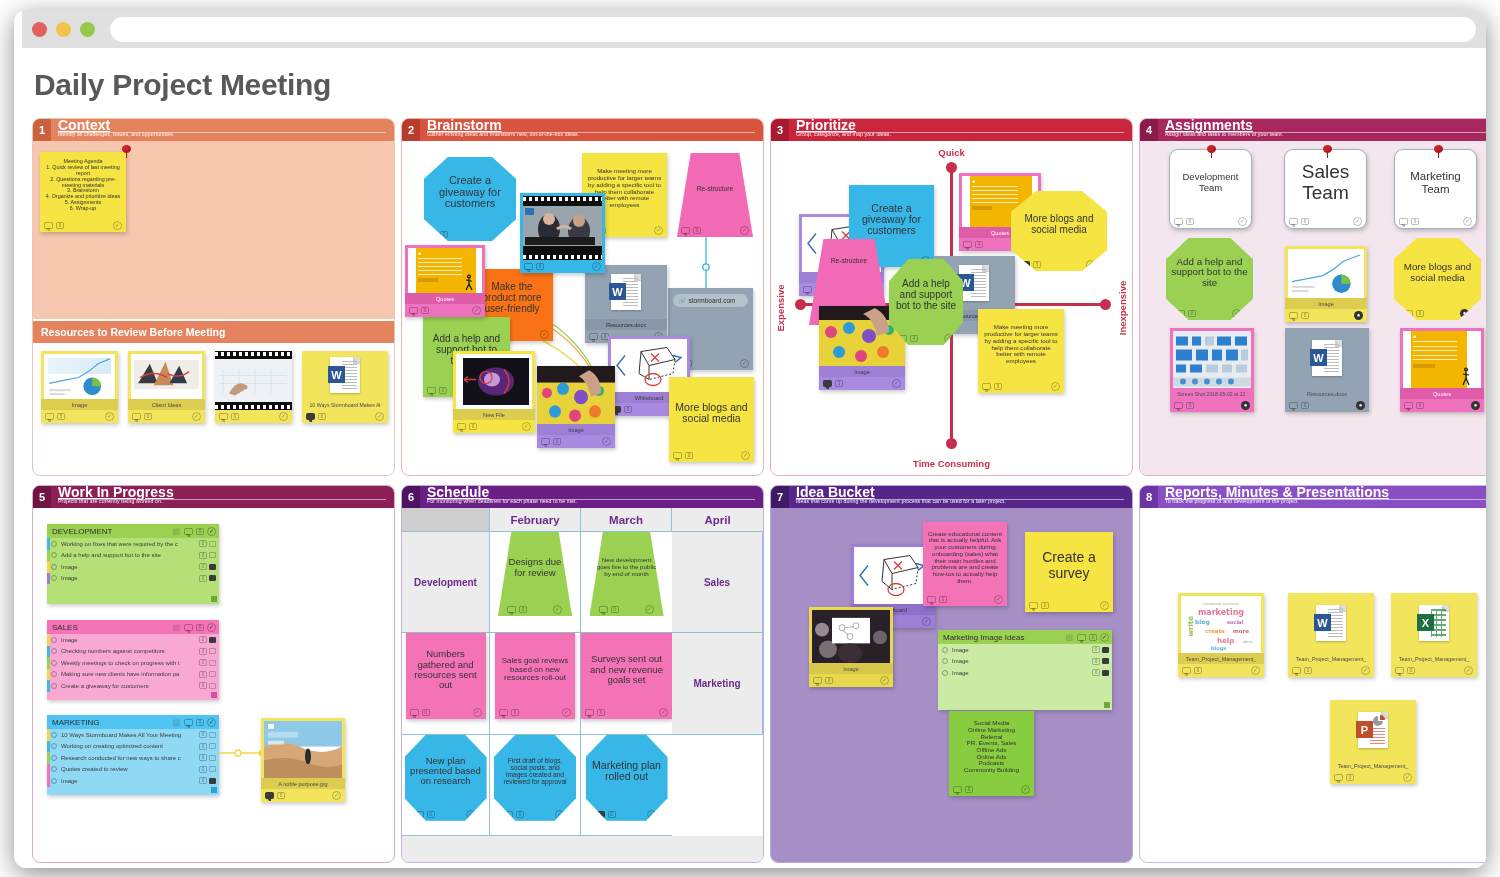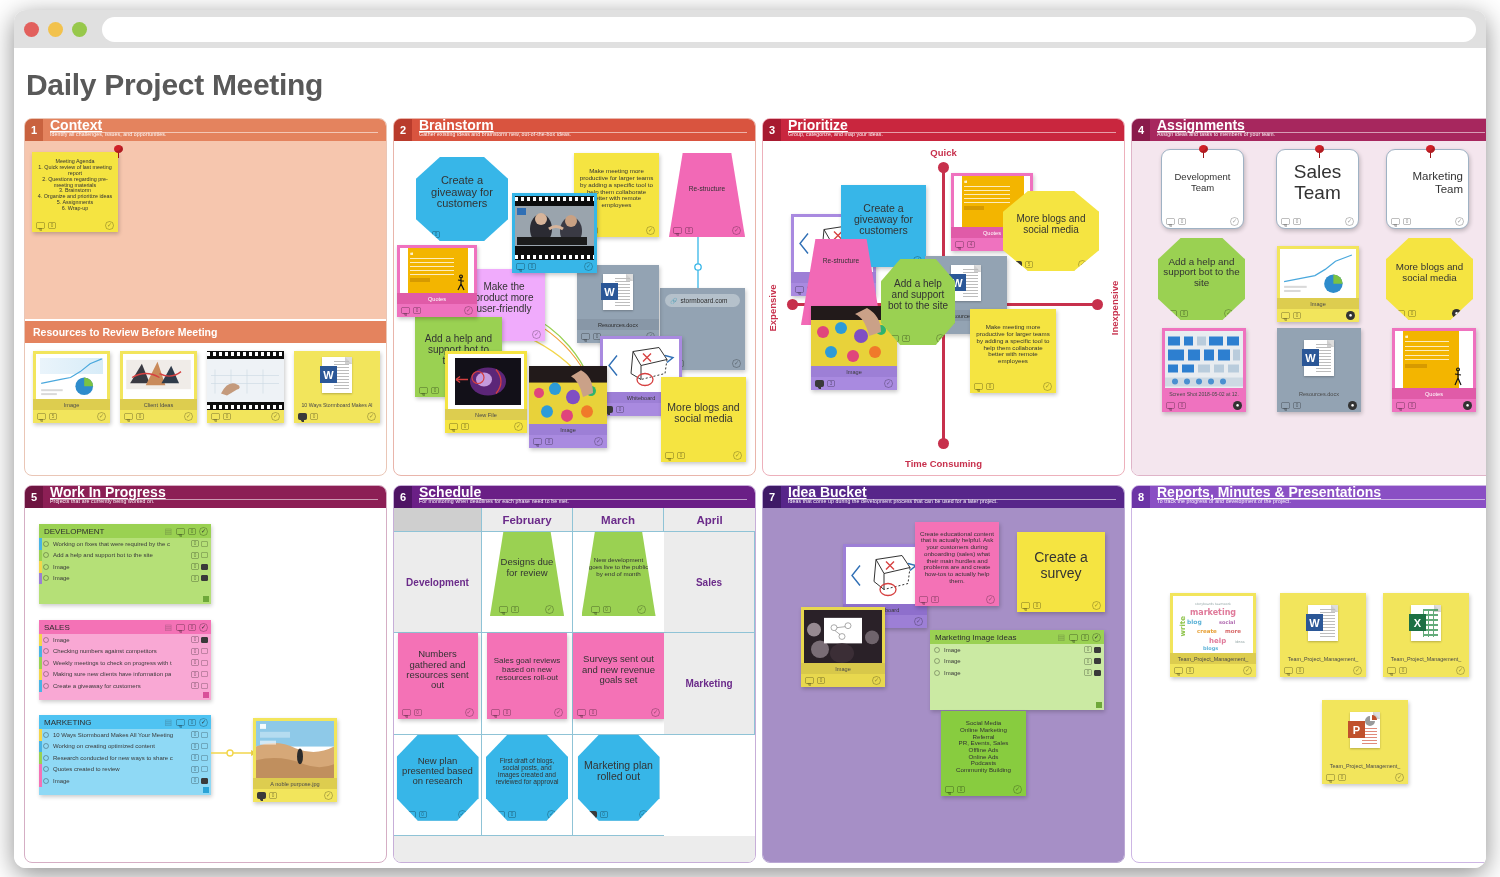--- a/index.html
+++ b/index.html
@@ -2,21 +2,21 @@
 <html><head>
 <meta charset="utf-8">
 <style>
   * { box-sizing: border-box; margin:0; padding:0; }
   html,body { width:1500px; height:877px; overflow:hidden; background:#ffffff;
     font-family:"Liberation Sans", sans-serif; }
 
   
   #app { position:absolute; left:14px; top:10px; width:1472px; height:858px;
          background:#ffffff; border-radius:12px;
-         box-shadow:0 6px 26px rgba(0,0,0,.45); overflow:hidden; }
+         box-shadow:0 6px 26px rgba(0,0,0,.45); overflow:hidden;padding-left:8px; }
   #titlebar { height:38px; background:#e0e0e0; display:flex; align-items:center; padding:0 10px; }
   .dot { width:15px; height:15px; border-radius:50%; margin-right:9px; }
   .dot.r{background:#e2605d;} .dot.y{background:#f2c24d;} .dot.g{background:#97c84b;}
   #urlbar { flex:1; height:25px; background:#fff; border-radius:13px; margin-left:6px; }
 
   #page { position:relative; height:820px; background:#fff; padding:0 0 0 0; }
   #page-title { font-size:30px; font-weight:bold; color:#595959; padding:20px 0 16px 12px;
                 letter-spacing:-.3px; }
 
   
@@ -327,21 +327,21 @@
                 </svg>
             </div>
             <div class="cap" style="background:#e05ba8;color:#fff;">Quotes</div>
             <div class="ft">
                 <span class="bub"></span>
                 <span class="cnt">0</span>
                 <span class="chk">✓</span>
               </div>
           </div>
 
-          <div class="st" style="left:69px;top:128px;width:82px;height:72px;background:#f0abfc;z-index:3;">
+          <div class="st" style="left:69px;top:128px;width:82px;height:72px;background:#f97316;z-index:3;">
             <div class="tx" style="font-size:10px;">Make the product more user-friendly</div>
             <div class="ft">
                 <span class="bub"></span>
                 <span class="cnt">0</span>
                 <span class="chk">✓</span>
               </div>
           </div>
 
           <div class="st" style="left:183px;top:124px;width:82px;height:78px;background:#93a3b3;z-index:4;">
             <div class="thumb" style="display:flex;align-items:center;justify-content:center;background:transparent;">
@@ -627,21 +627,21 @@
                 <span class="bub"></span>
                 <span class="cnt">0</span>
                 <span class="chk">✓</span>
               </div>
           </div>
           <div class="pin" style="left:293px;top:4px;z-index:6;">
               <div class="nee"></div>
               <div class="head"></div>
             </div>
           <div class="st" style="left:254px;top:8px;width:83px;height:80px;background:#fff;border:1.5px solid #9fb2c4;border-radius:9px;">
-            <div class="tx" style="font-size:11.5px;text-align:right;">Marketing Team</div>
+            <div class="tx" style="font-size:11.5px;">Marketing Team</div>
             <div class="ft">
                 <span class="bub"></span>
                 <span class="cnt">0</span>
                 <span class="chk">✓</span>
               </div>
           </div>
 
           <div class="st oct" style="left:26px;top:97px;width:87px;height:82px;background:#9ad152;">
             <div class="tx" style="font-size:9.8px;">Add a help and support bot to the site</div>
             <div class="ft" style="padding-left:10px">

